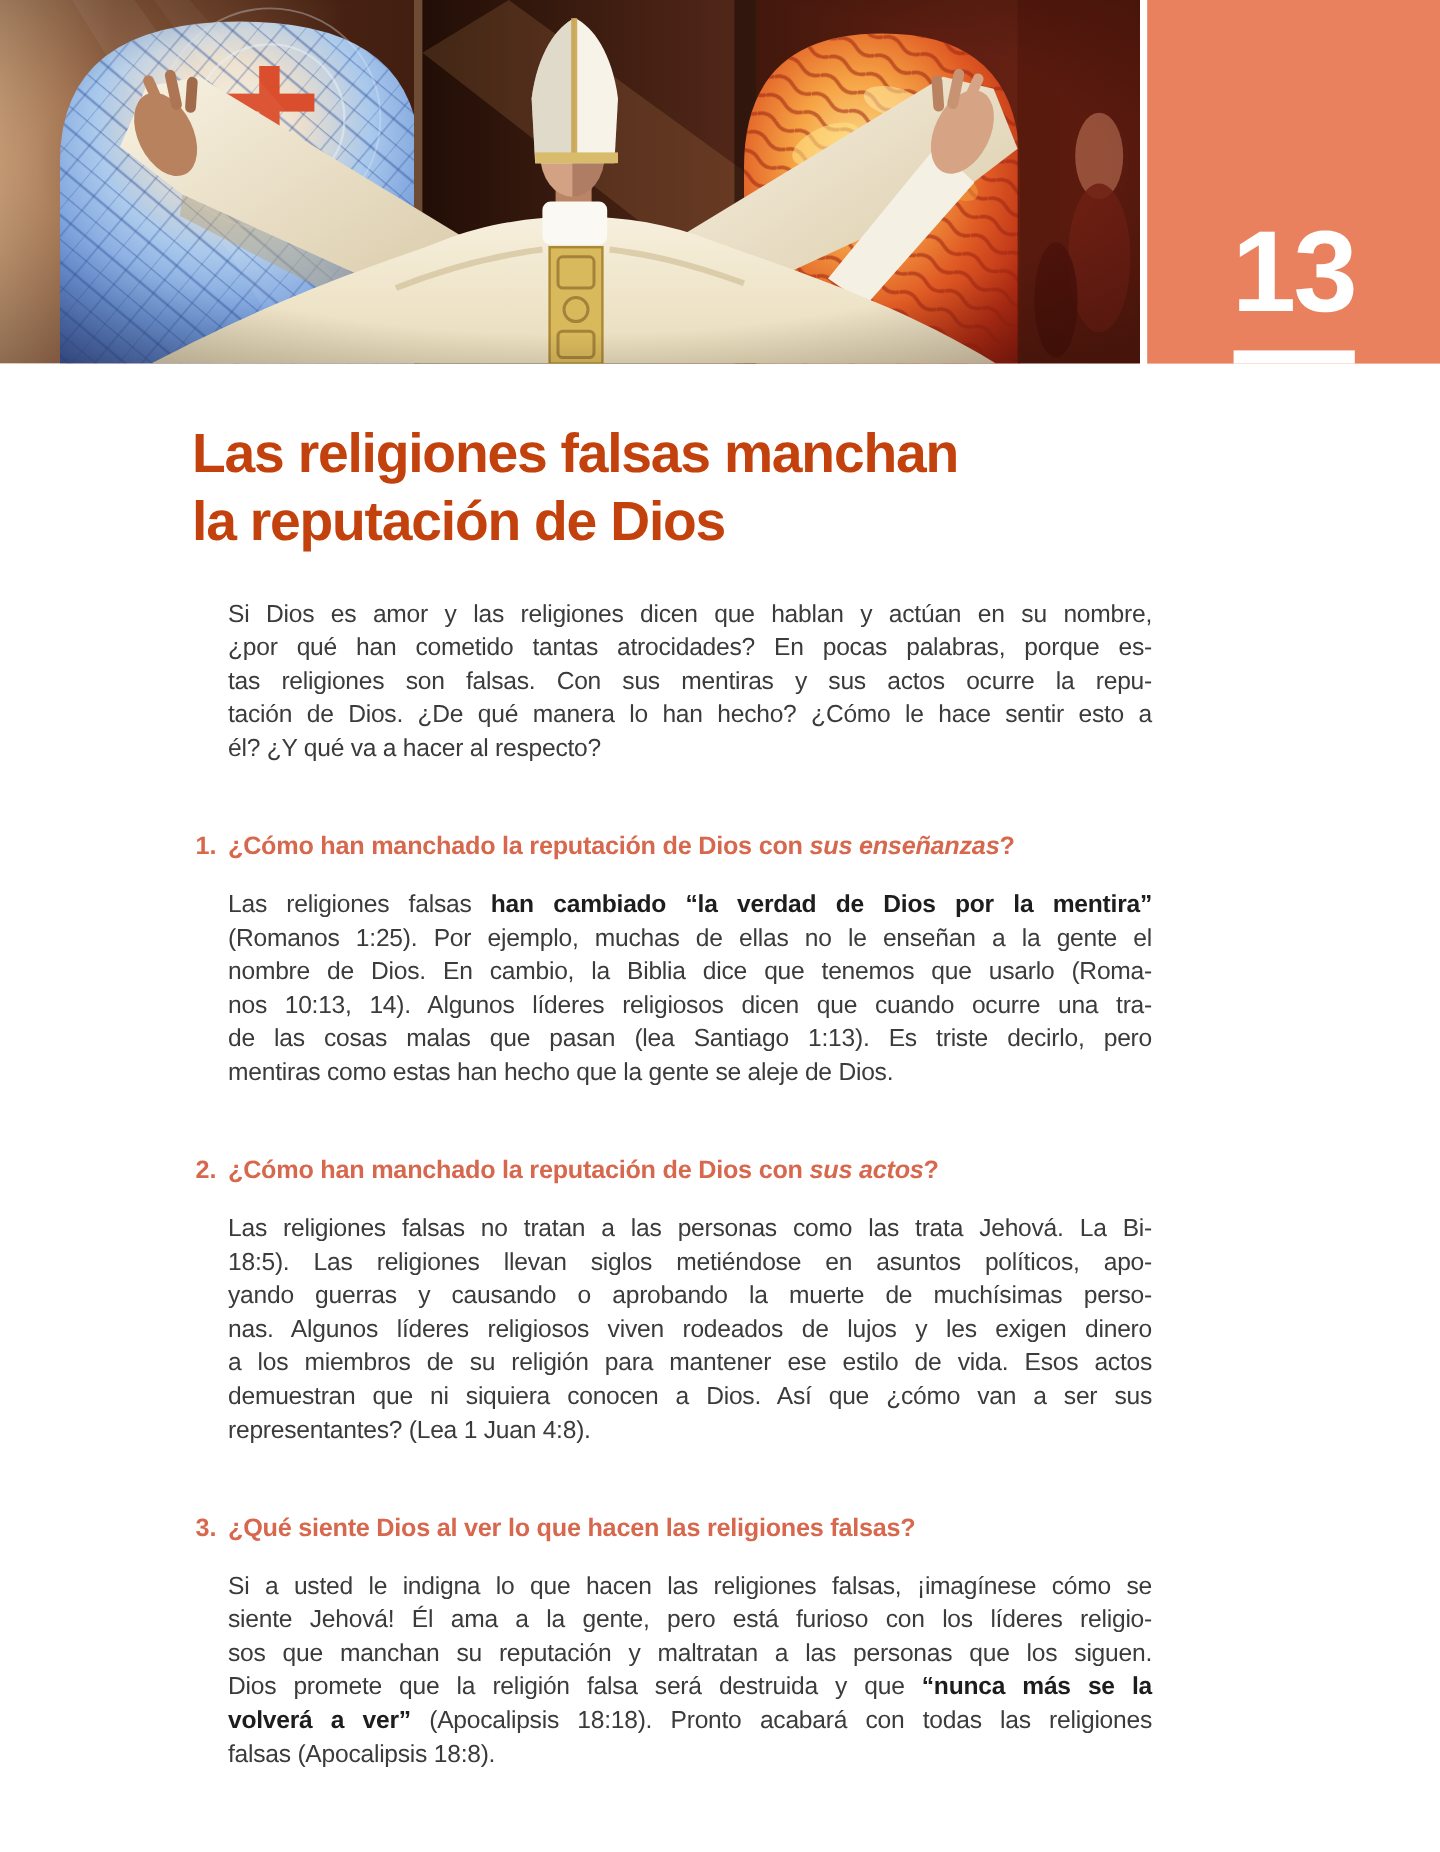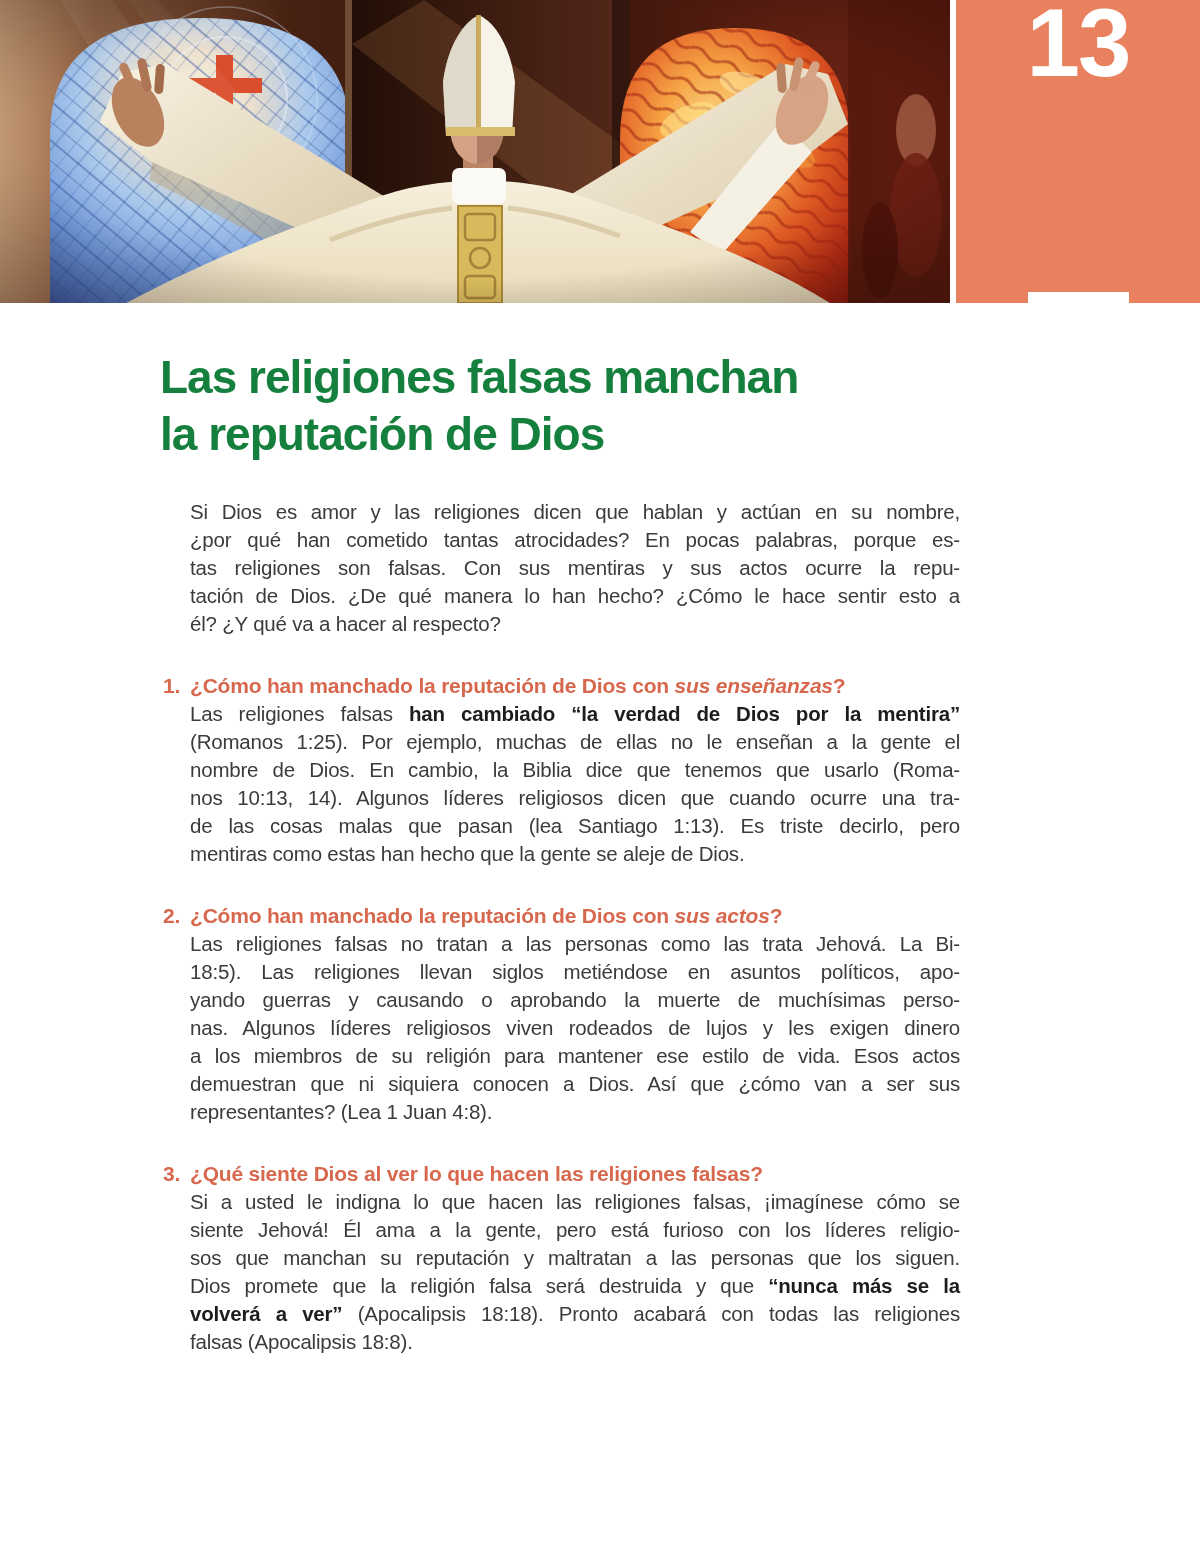--- a/index.html
+++ b/index.html
@@ -8,51 +8,51 @@
     font-family:"Liberation Sans", sans-serif; overflow:hidden;
   }
 
   
   .hero { position:absolute; left:0; top:0; width:950px; height:303px; overflow:hidden; }
   .hero svg { display:block; }
 
   
   .lesson-badge {
     position:absolute; left:956px; top:0; width:244px; height:303px;
-    background:#EA815E; display:flex; flex-direction:column; align-items:center; justify-content:space-between;
+    background:#EA815E; display:flex; flex-direction:column; align-items:center; justify-content:flex-end;
   }
   .lesson-num {
     color:#ffffff; font-size:96px; font-weight:700; line-height:0.9; letter-spacing:-2px;
   }
   .lesson-bar { width:101px; height:11px; background:#ffffff; margin-top:22px; }
 
   
   .title {
     position:absolute; left:160px; top:349px; margin:0; width:860px;
-    font-size:46px; line-height:57px; font-weight:700; color:#15803d; letter-spacing:-1px;
+    font-size:46px; line-height:57px; font-weight:700; color:#c2410c; letter-spacing:-1px;
   }
   .title .t-line { display:block; }
 
   
   .content {
     position:absolute; left:190px; top:498px; width:770px;
     font-size:20.5px; line-height:28px; color:#3b3b3b; letter-spacing:-0.2px;
   }
   .para .line { text-align:justify; text-align-last:justify; text-justify:inter-word; height:28px; }
   .para .line.last { text-align-last:left; }
   .rt-b { font-weight:700; color:#1d1d1d; }
   .rt-i { font-style:italic; }
 
   .q-head {
-    margin-top:34px; height:28px; color:#D7684D; font-weight:700; font-size:21px;
+    margin-top:54px; height:28px; color:#D7684D; font-weight:700; font-size:21px;
     letter-spacing:-0.2px; white-space:nowrap;
   }
   .q-head .rt-b { color:#D7684D; }
   .q-num { display:inline-block; width:27px; margin-left:-27px; }
-  .qa .para { margin-top:0; }
+  .qa .para { margin-top:20px; }
 </style>
 </head>
 <body>
 
 <div class="page">
 
   <div class="hero">
     <svg width="950" height="303" viewBox="0 0 950 303">
       <defs>
         <linearGradient id="gWall" x1="0" y1="0" x2="1" y2="0">

